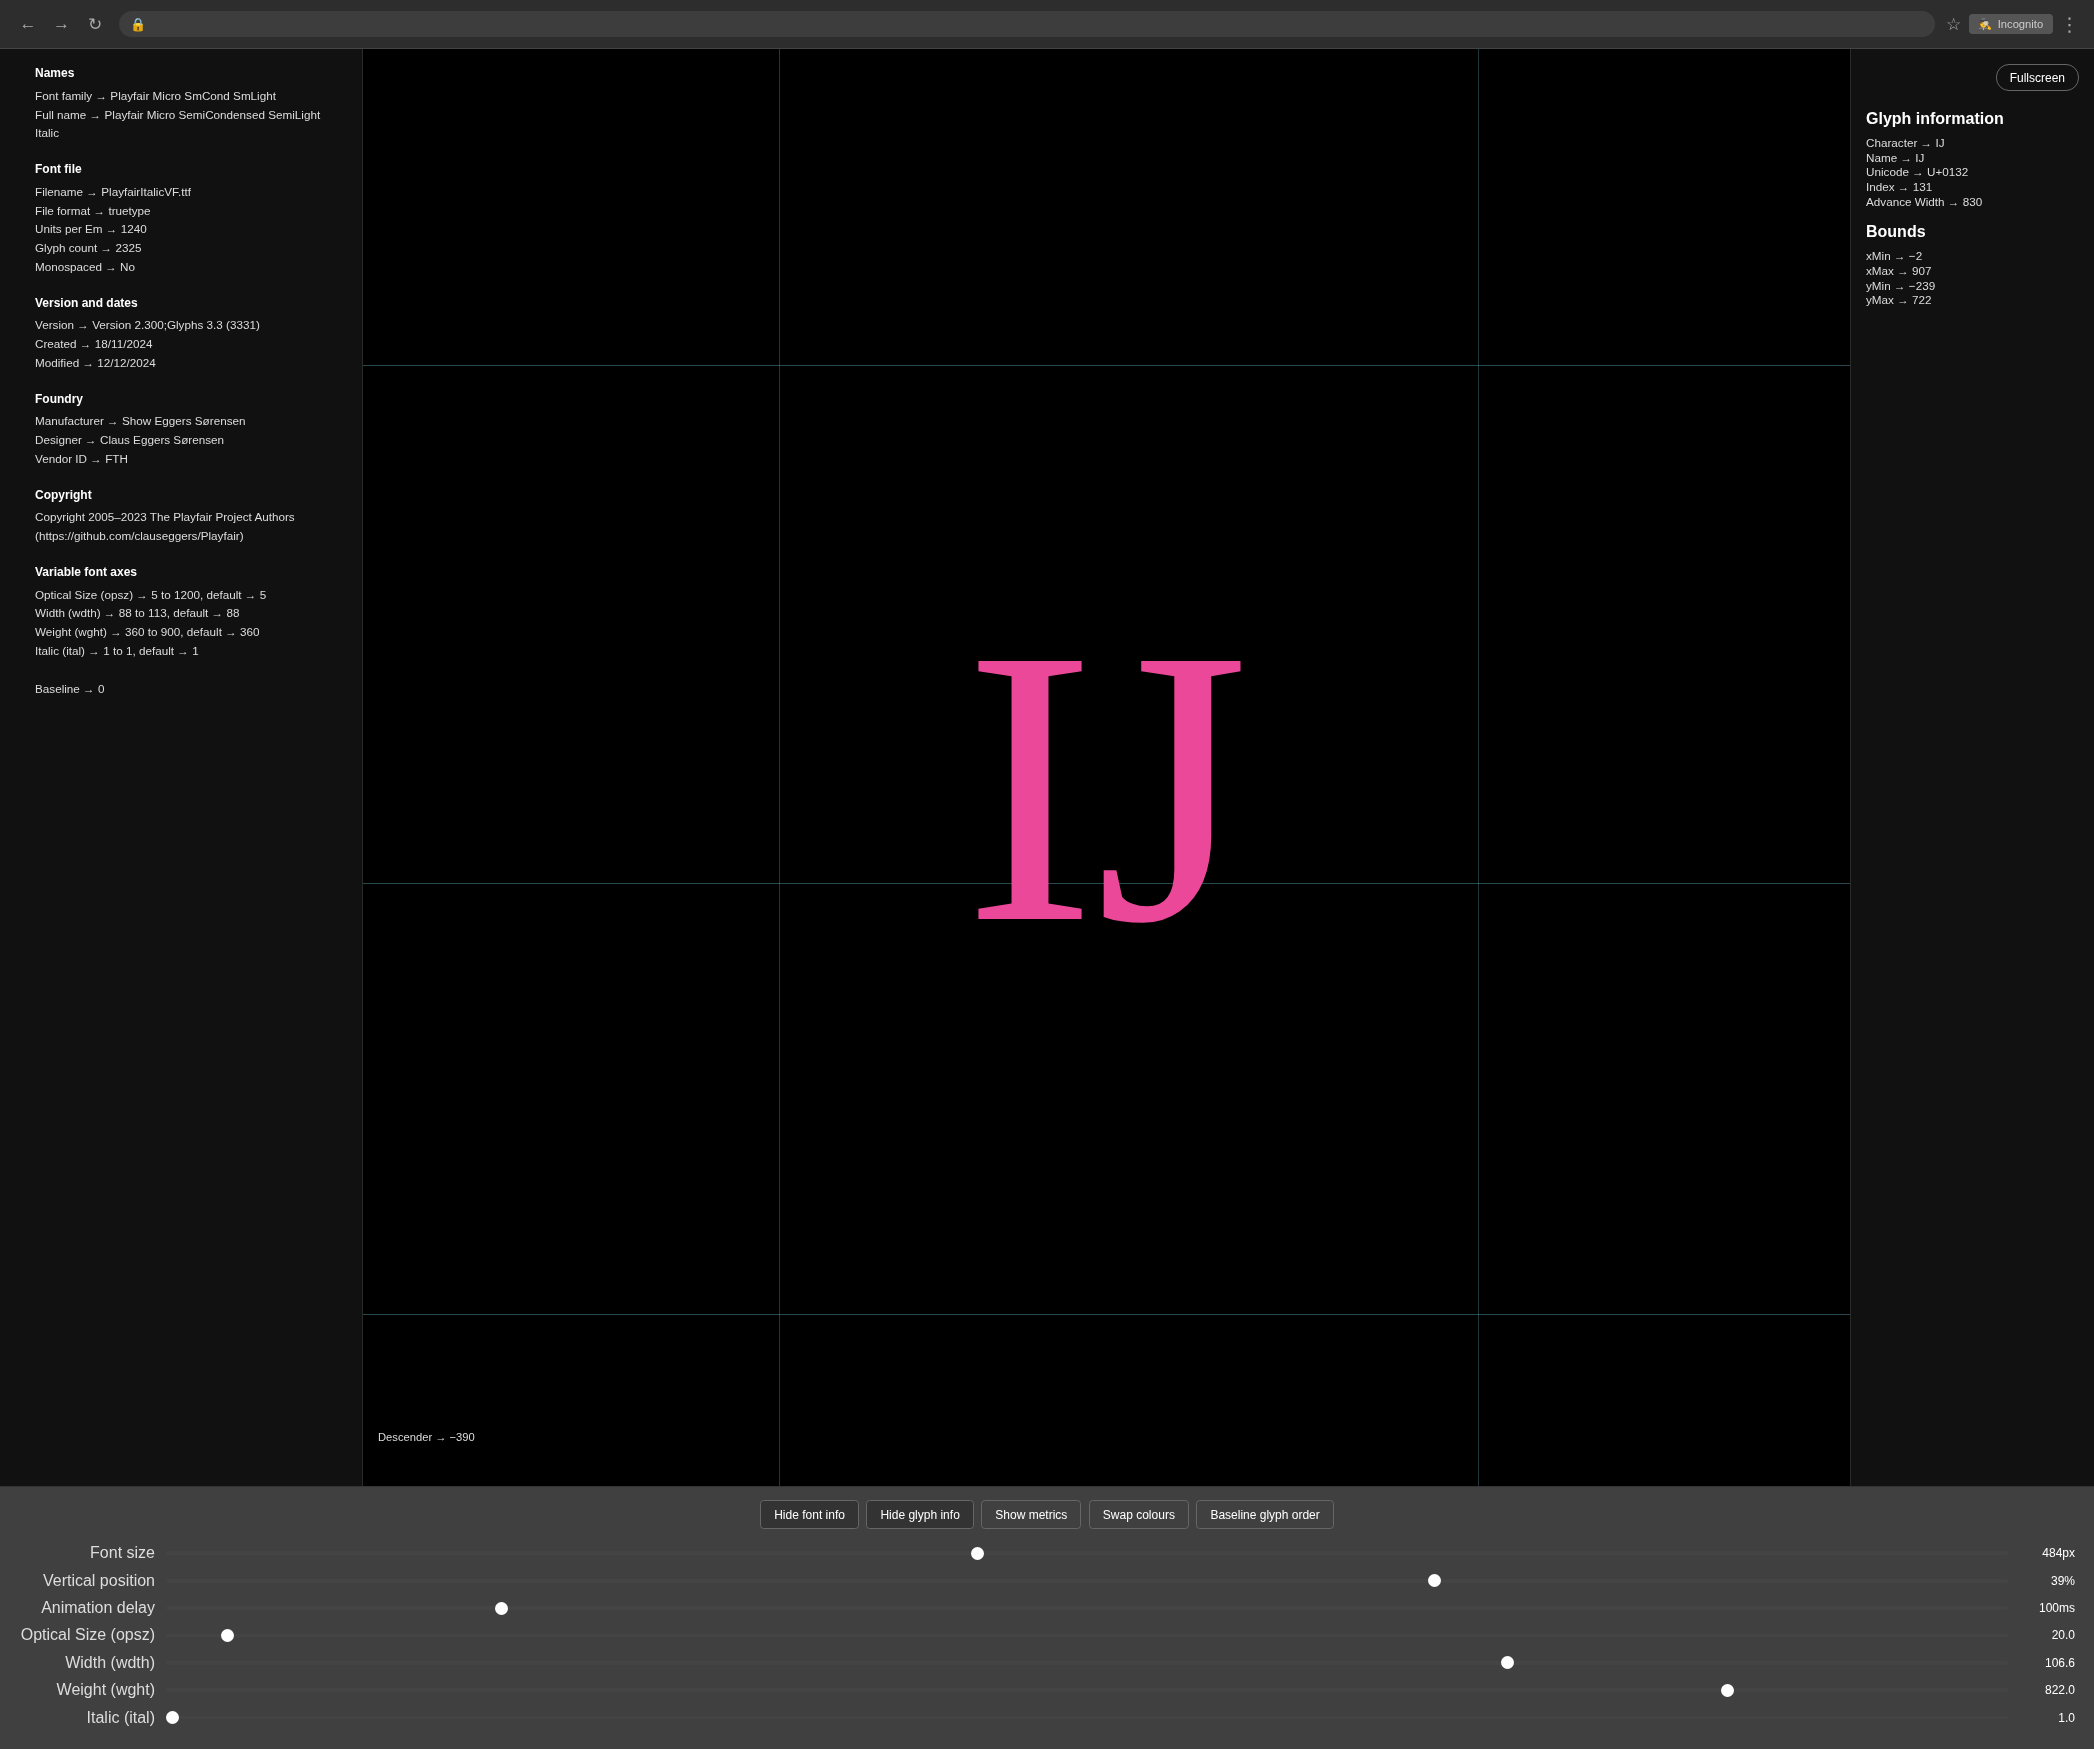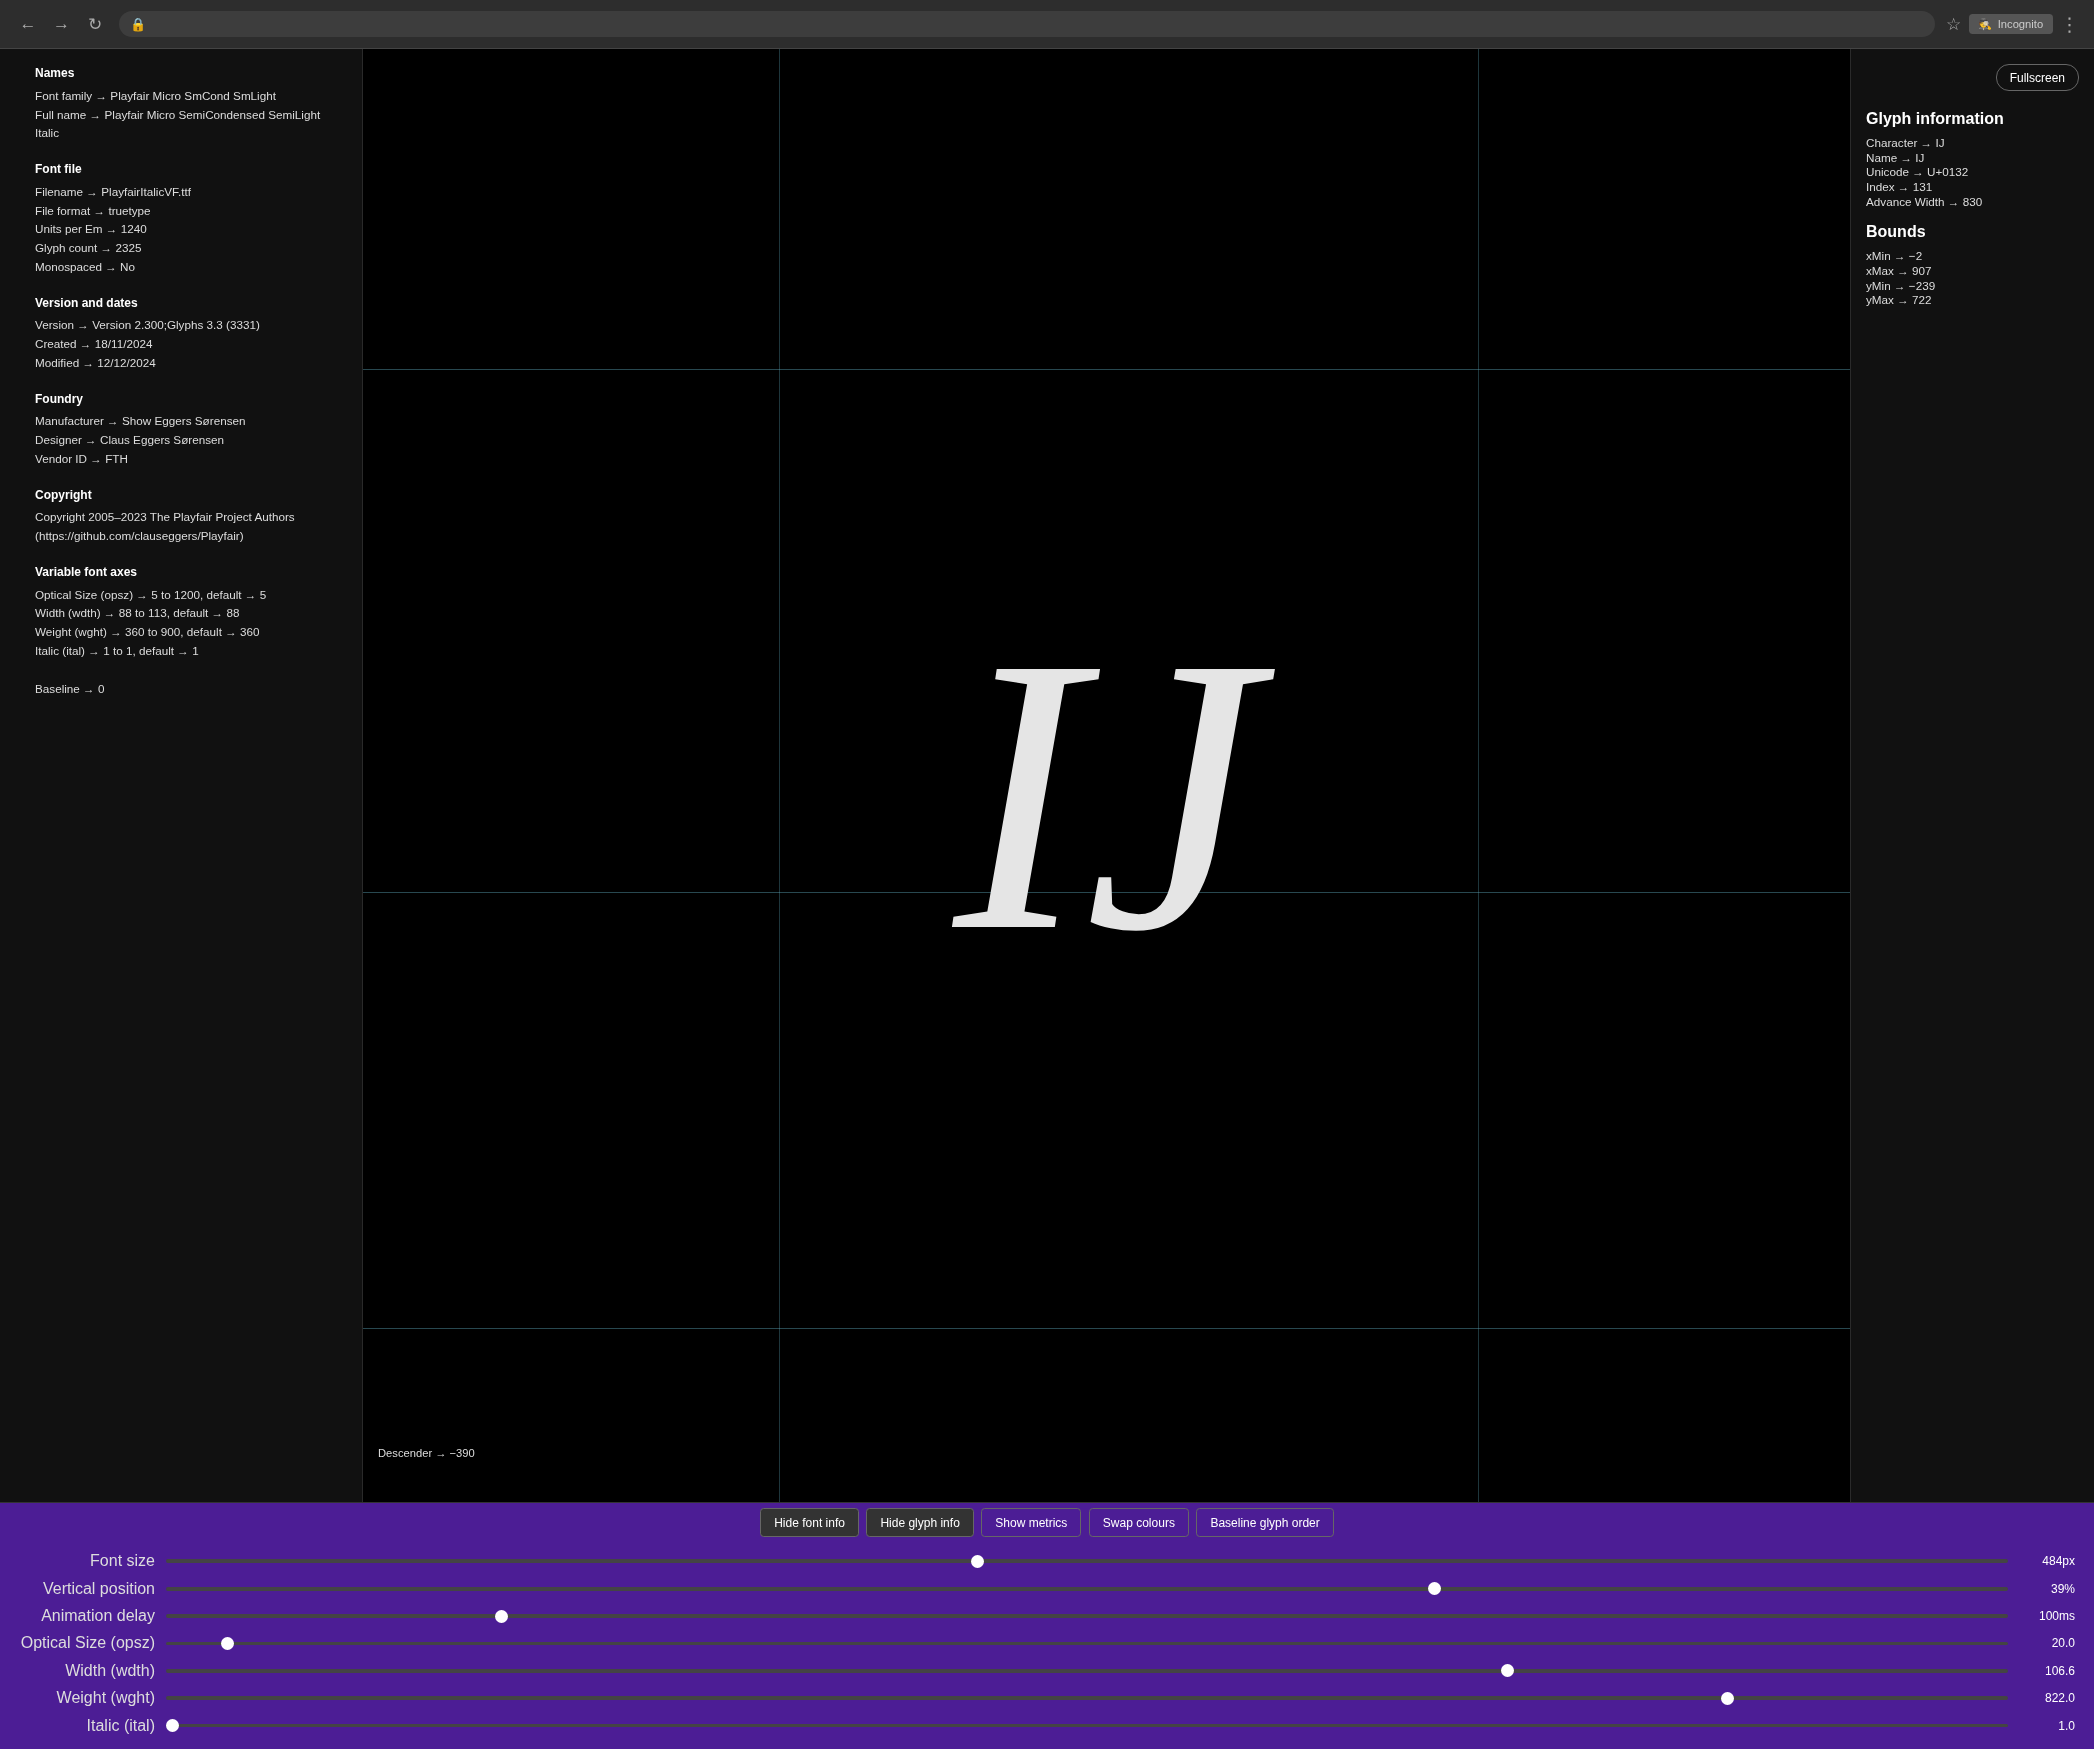--- a/index.html
+++ b/index.html
@@ -96,23 +96,22 @@
       top: 0;
       bottom: 0;
       width: 0.9px;
       background: rgba(100, 180, 200, 0.3);
     }
     .vertical-line.left-bearing { left: 28%; }
     .vertical-line.right-bearing { left: 75%; }
 
     .glyph-text {
       font-family: Georgia, 'Times New Roman', serif;
-      font-style: italic;
       font-size: 394px;
-      color: #e5e5e5;
+      color: #ec4899;
       line-height: 1;
       position: relative;
       z-index: 2;
       margin-top: 37px;
       user-select: none;
     }
     .descender-label {
       position: absolute;
       bottom: 3%;
       left: 15px;
@@ -139,22 +138,22 @@
       padding: 5.6px 13px;
       cursor: pointer;
       border-radius: 13px;
       font-size: 12px;
       margin-bottom: 19px;
       float: right;
     }
 
     
     .controls-bar {
-      background: #4c1d95;
-      padding: 5px 19px;
+      background: #404040;
+      padding: 13px 19px;
       border-top: 0.9px solid #333;
     }
     .button-row {
       display: flex;
       justify-content: center;
       gap: 7.5px;
       margin-bottom: 15px;
     }
     .ctrl-btn {
       background: none;

